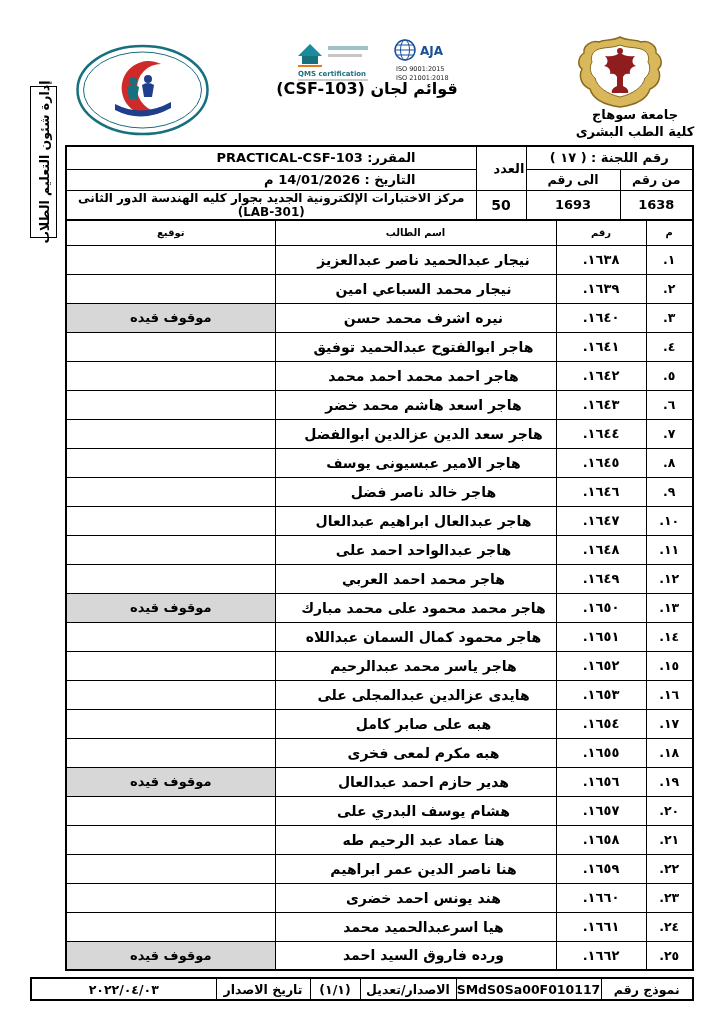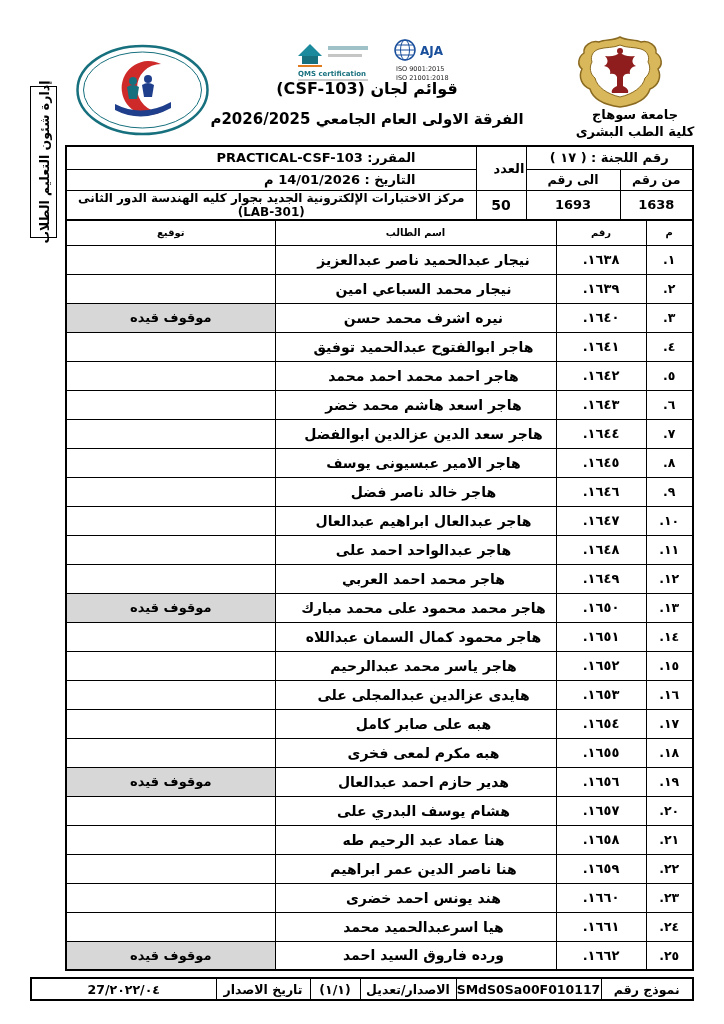--- a/index.html
+++ b/index.html
@@ -99,21 +99,20 @@
         <line x1="4.5" y1="7" x2="21.5" y2="7" stroke="#1a4f9c" stroke-width="1"></line>
         <line x1="4.5" y1="17" x2="21.5" y2="17" stroke="#1a4f9c" stroke-width="1"></line>
         <text x="28" y="17" font-size="12" font-weight="bold" fill="#1a4f9c">AJA</text>
         <text x="4" y="33" font-size="6.5" fill="#222222">ISO 9001:2015</text>
         <text x="4" y="42" font-size="6.5" fill="#222222">ISO 21001:2018</text>
       </svg>
     </div>
   </div>
 
   <div class="doc-title">قوائم لجان (CSF-103)</div>
-  <div class="doc-subtitle">الفرقة الاولى العام الجامعي 2026/2025م</div>
 
   <div class="affairs-logo">
     <svg width="135" height="92" viewBox="0 0 135 92">
       <ellipse cx="67.5" cy="46" rx="65" ry="44" fill="#ffffff" stroke="#17707e" stroke-width="2.5"></ellipse>
       <ellipse cx="67.5" cy="46" rx="59" ry="38" fill="none" stroke="#17707e" stroke-width="1"></ellipse>
       <path d="M86 20 A27 27 0 1 0 86 68 A21 21 0 1 1 86 20 Z" fill="#cf2a2a"></path>
       <circle cx="58" cy="37" r="4" fill="#17707e"></circle>
       <path d="M52 43 Q58 39 64 43 L62 55 L54 55 Z" fill="#17707e"></path>
       <circle cx="73" cy="35" r="4" fill="#1f3f8c"></circle>
       <path d="M67 41 Q73 37 79 41 L77 53 L69 53 Z" fill="#1f3f8c"></path>
@@ -330,18 +329,18 @@
         <col style="width:94px">
         <col style="width:185px">
       </colgroup>
     <tbody>
         <tr>
       <td>نموذج رقم</td>
       <td>SMdS0Sa00F010117</td>
       <td>الاصدار/تعديل</td>
       <td>(١/١)</td>
       <td>تاريخ الاصدار</td>
-      <td>٢٠٢٢/٠٤/27</td>
+      <td>٢٠٢٢/٠٤/٠٣</td>
     </tr>
   </tbody>
     </table>
 
 </div>
 
 </body></html>

